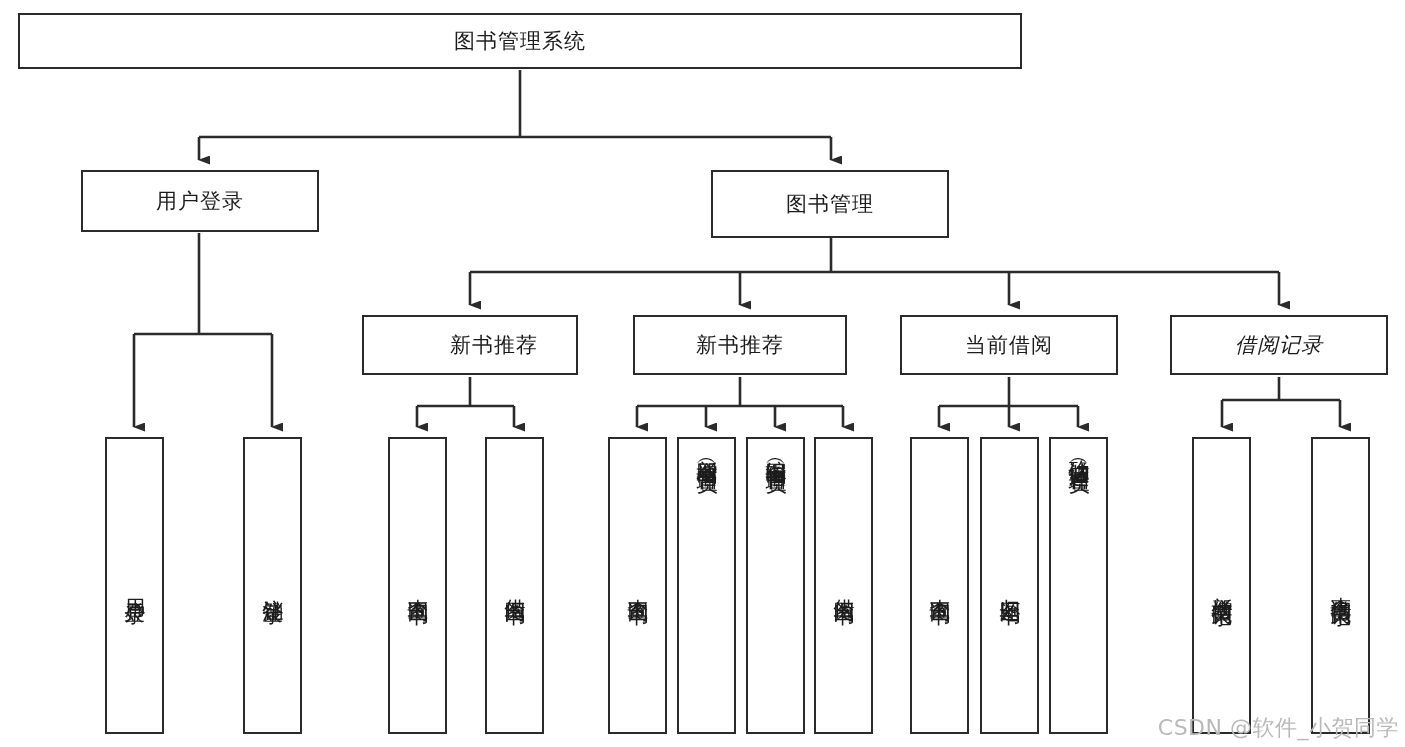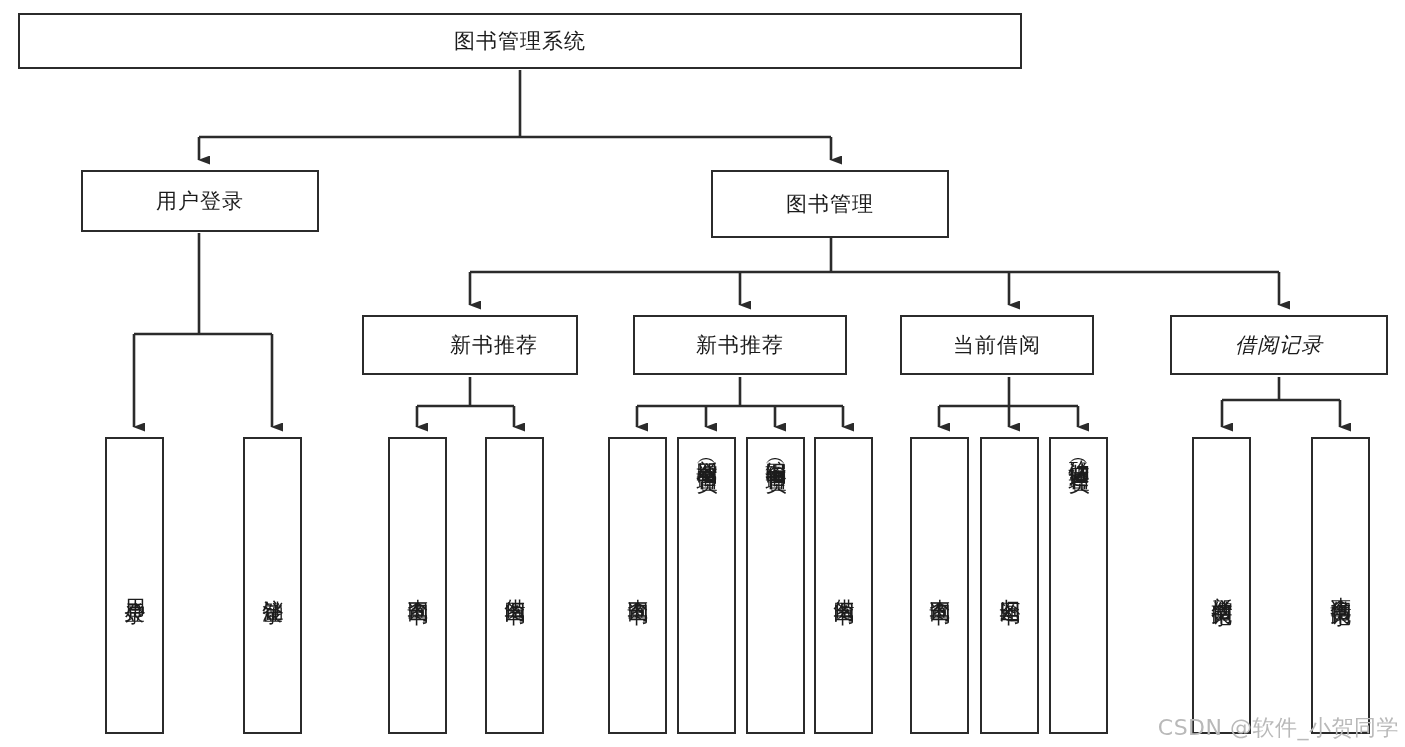--- a/index.html
+++ b/index.html
@@ -132,21 +132,21 @@
   <div class="node-box horizontal" style="left:711px; top:170px; width:238px; height:68px;">
     <span class="node-label">图书管理</span>
   </div>
 
   <div class="node-box horizontal" style="left:362px; top:315px; width:216px; height:60px;padding-left:48px;">
     <span class="node-label">新书推荐</span>
   </div>
   <div class="node-box horizontal" style="left:633px; top:315px; width:214px; height:60px;">
     <span class="node-label">新书推荐</span>
   </div>
-  <div class="node-box horizontal" style="left:900px; top:315px; width:194px; height:60px;">
+  <div class="node-box horizontal" style="left:900px; top:315px; width:218px; height:60px;">
     <span class="node-label">当前借阅</span>
   </div>
   <div class="node-box horizontal" style="left:1170px; top:315px; width:218px; height:60px;font-style:italic;">
     <span class="node-label">借阅记录</span>
   </div>
 
   <div class="node-box vertical" style="left:105px; top:437px; width:59px; height:297px;">
     <span class="node-label">用户登录</span>
   </div>
   <div class="node-box vertical" style="left:243px; top:437px; width:59px; height:297px;">

